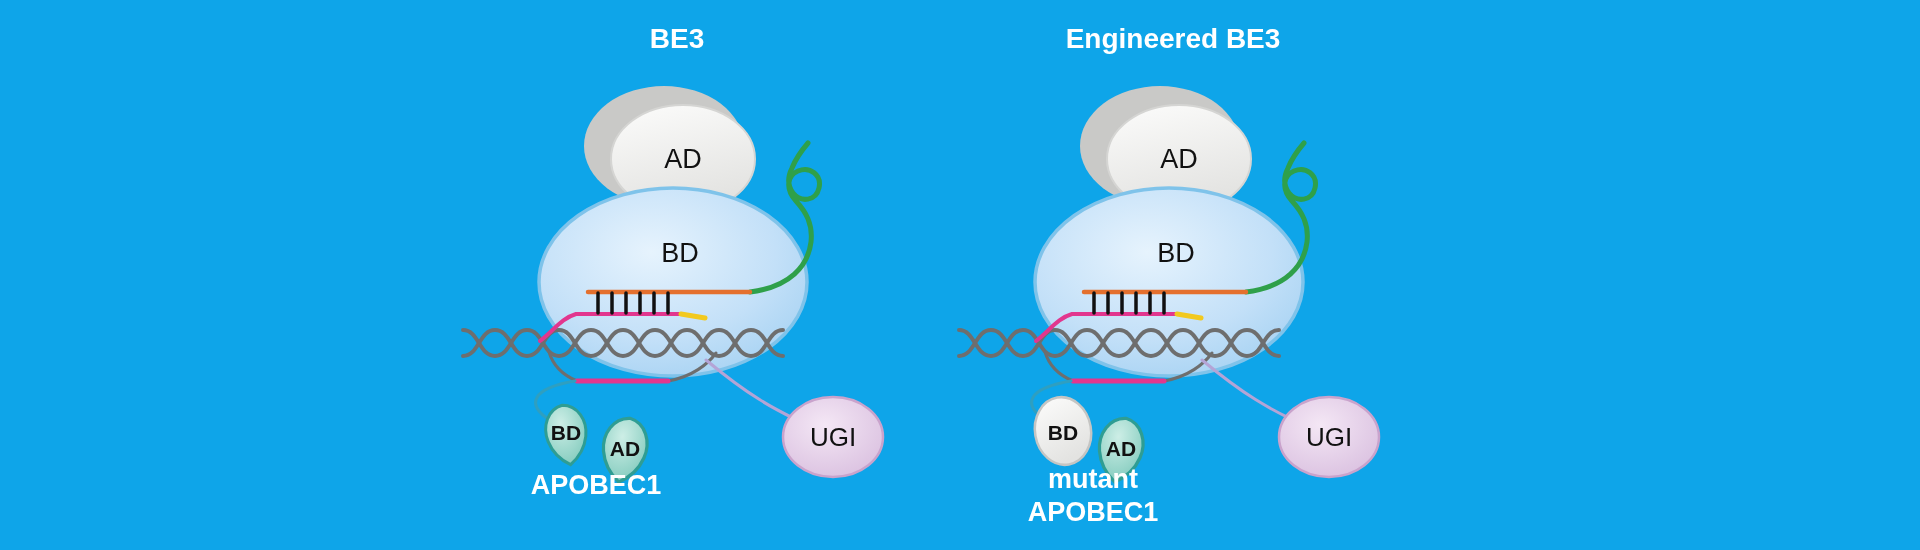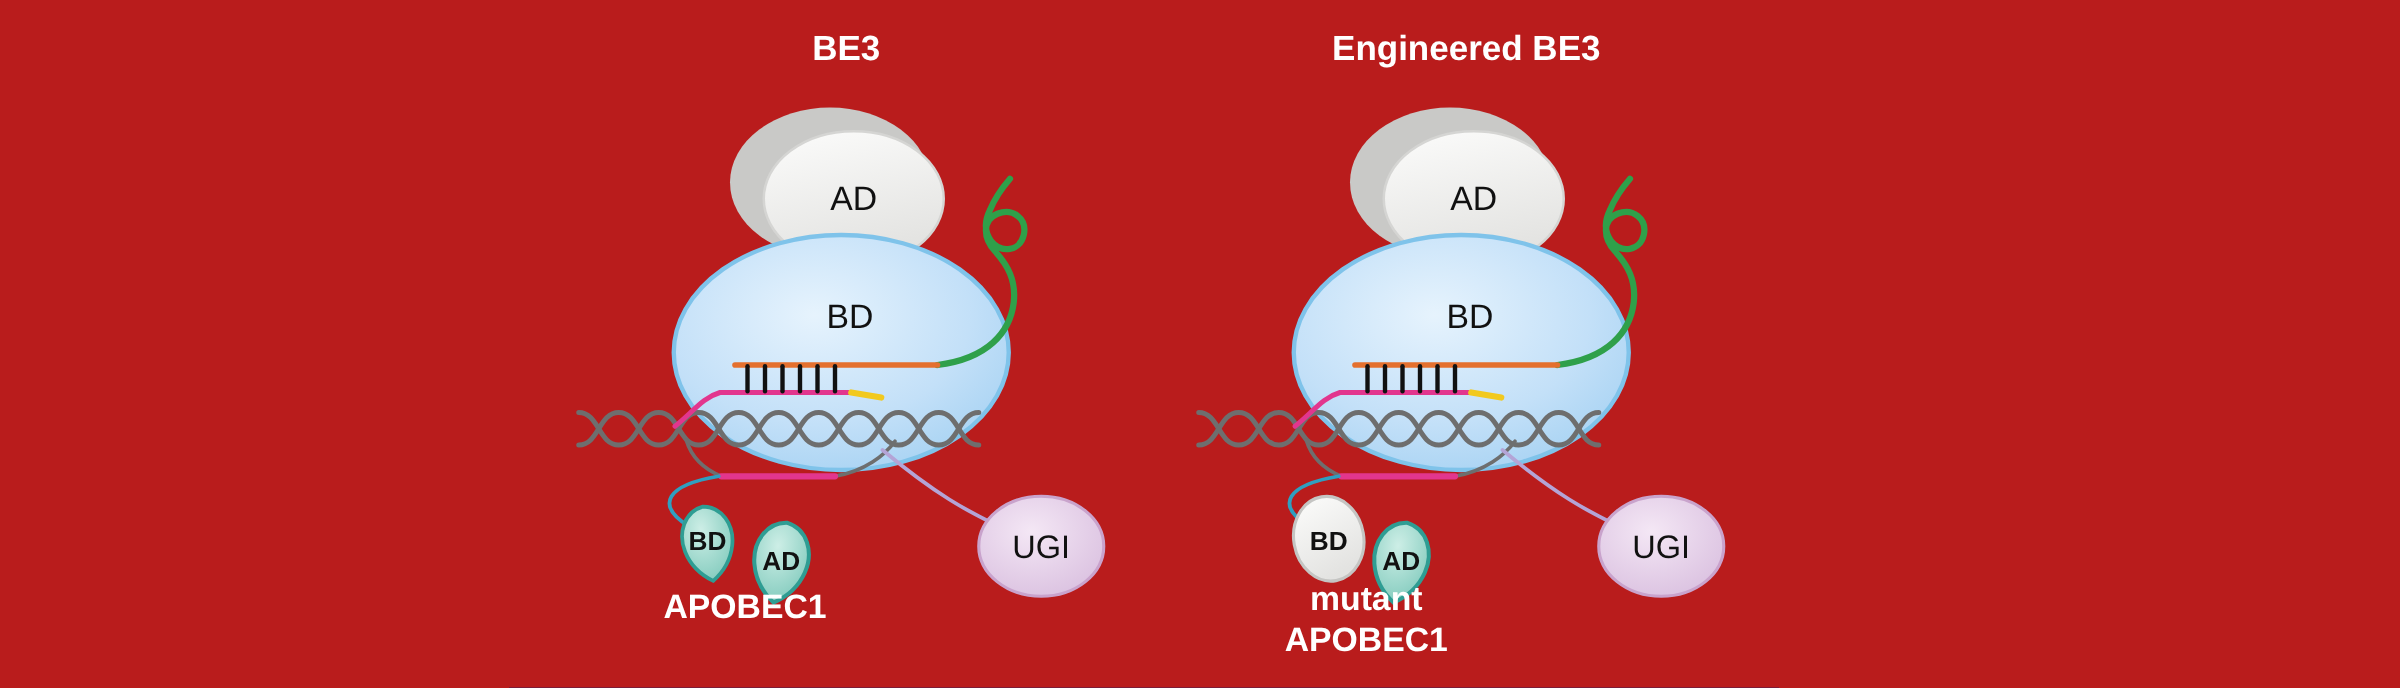--- a/index.html
+++ b/index.html
@@ -1,21 +1,21 @@
 <!DOCTYPE html>
 <html><head>
 <meta charset="utf-8">
 <style>
   html,body{margin:0;padding:0;}
   body{
     background:#1c1c68;
     font-family:"Liberation Sans", sans-serif;
     width:1920px;height:550px;overflow:hidden;
   }
-  .figure{position:relative;width:1920px;height:550px;background:#b91c1c;}
+  .figure{position:relative;width:1920px;height:550px;background:#0ea5e9;}
   svg{display:block;}
   text{font-family:"Liberation Sans", sans-serif;}
   .shape-label{font-size:27px;fill:#111111;}
   .leaf-label{font-size:21px;font-weight:600;fill:#111111;}
   .panel-title{font-size:28px;font-weight:bold;fill:#ffffff;}
   .protein-name{font-size:27px;font-weight:bold;fill:#ffffff;}
   .ugi-label{font-size:26px;fill:#111111;}
 </style>
 </head>
 <body>

